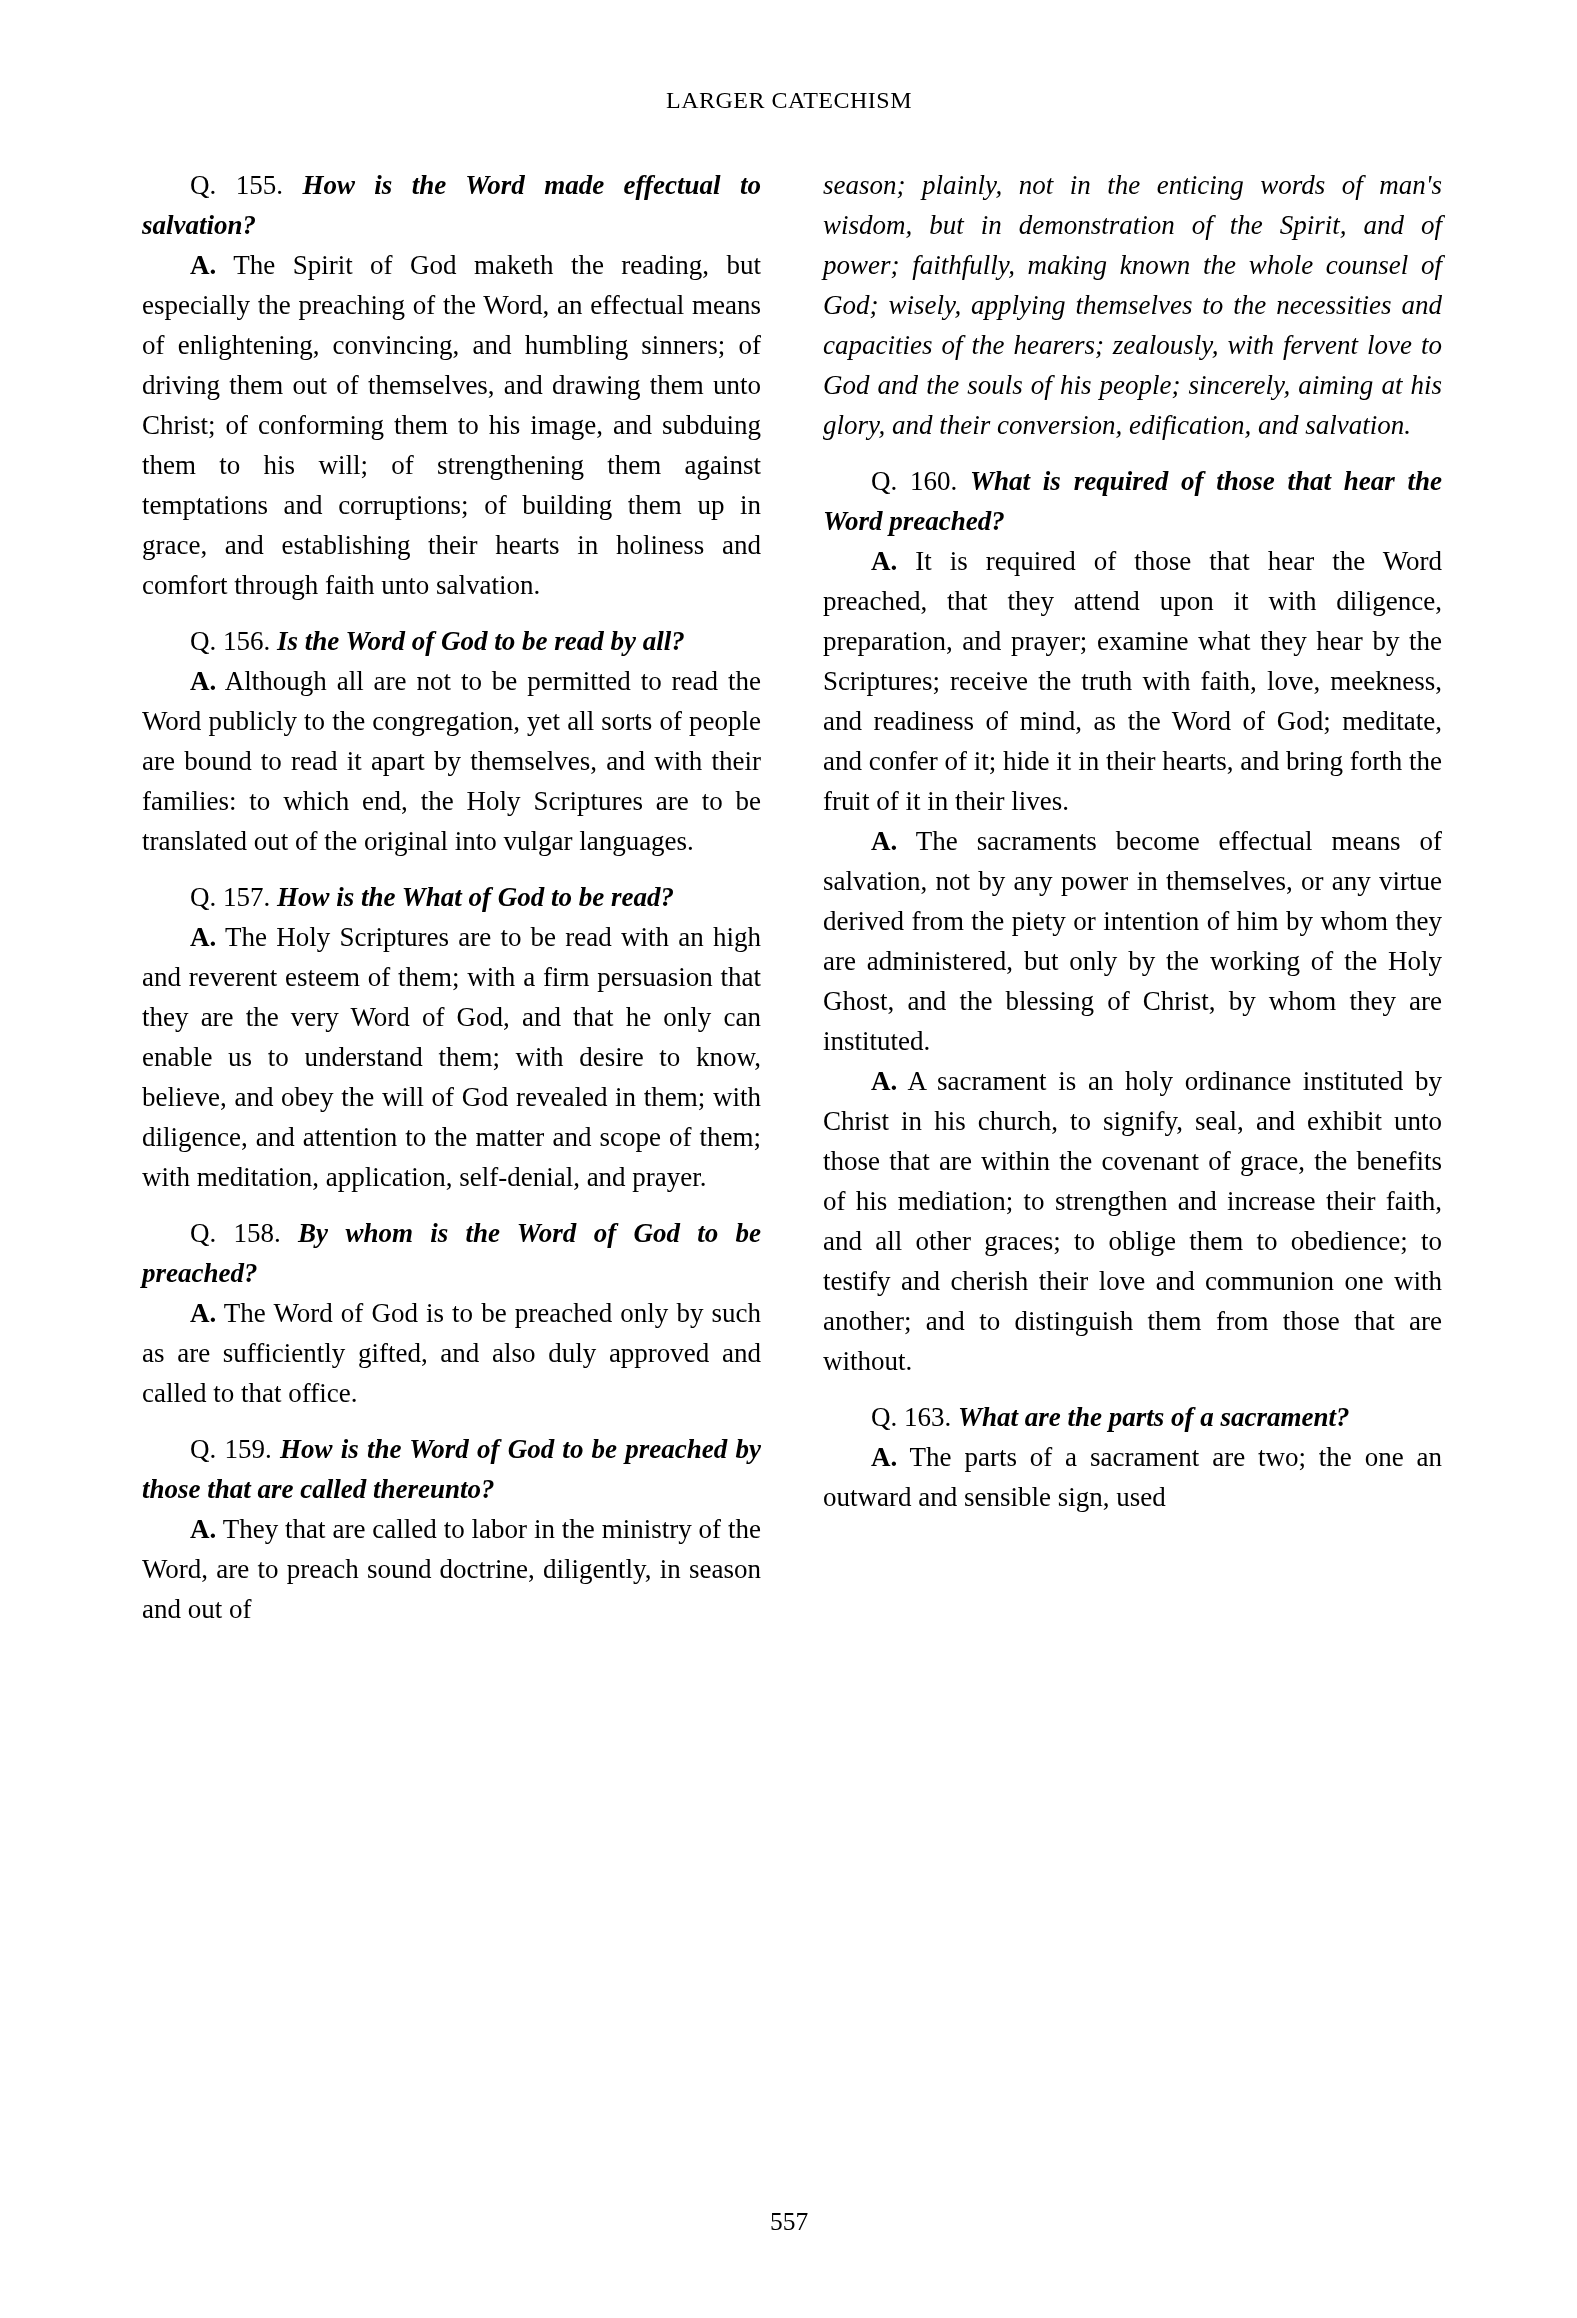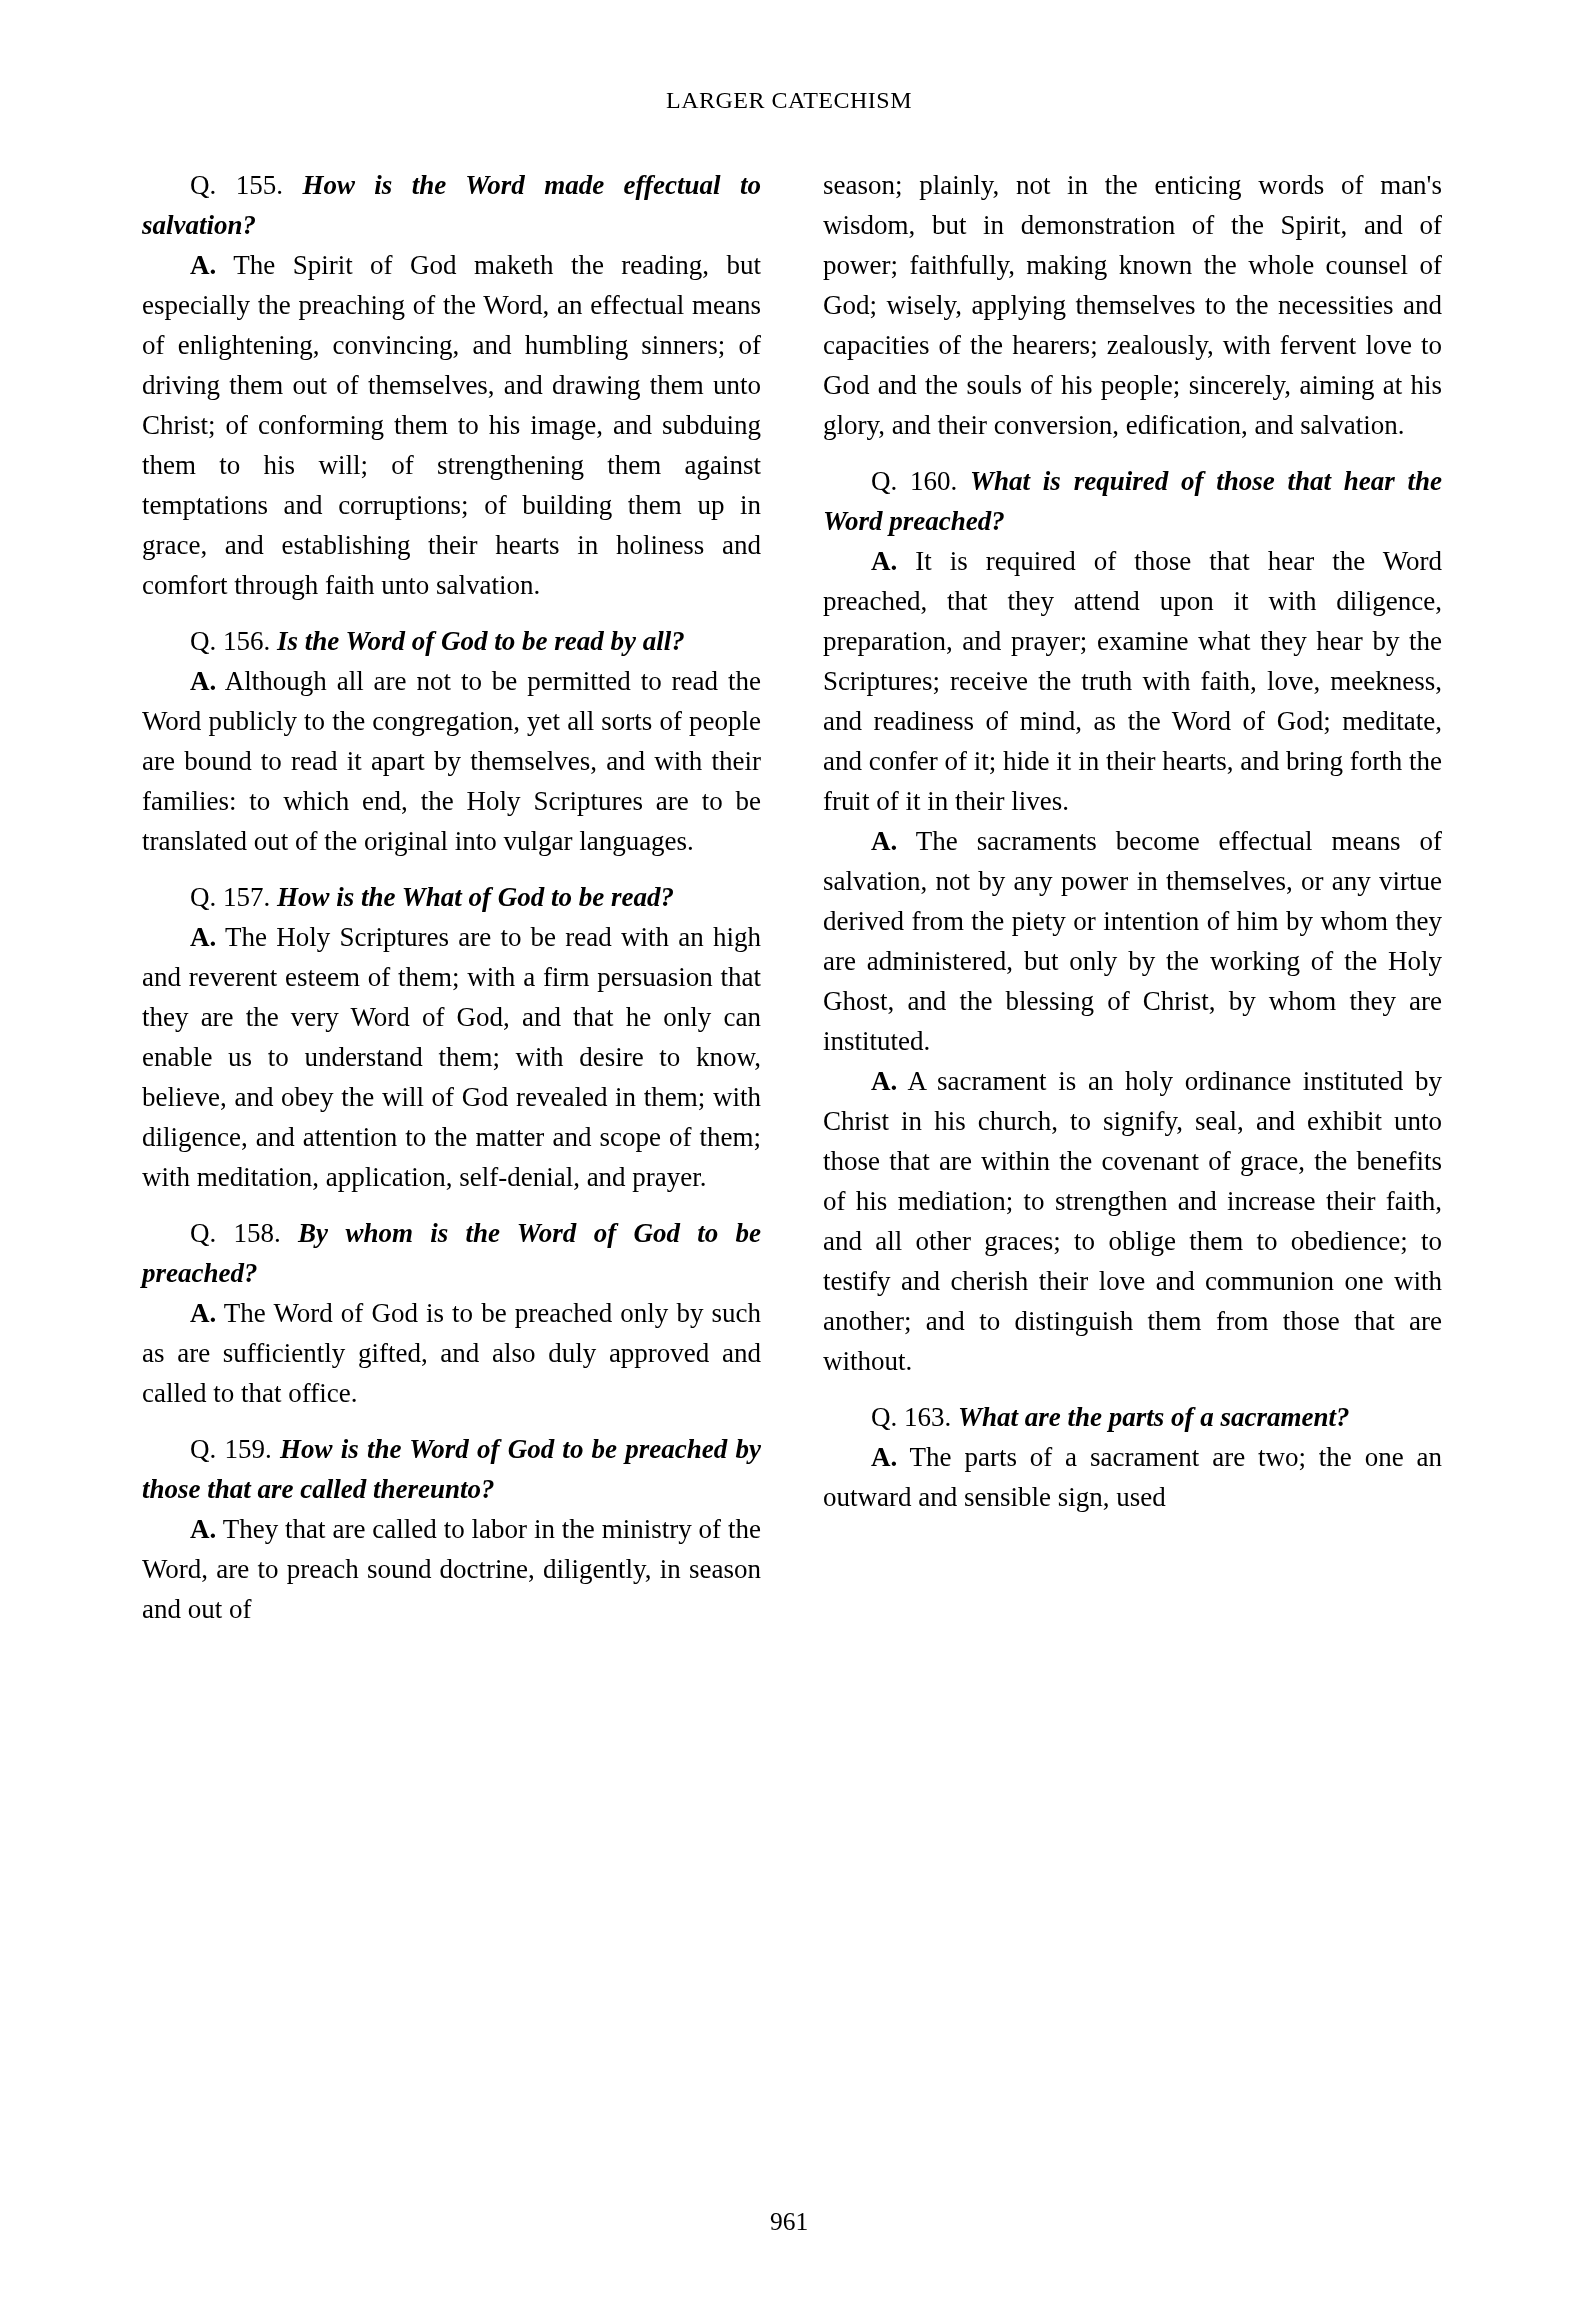--- a/index.html
+++ b/index.html
@@ -135,21 +135,21 @@
       </p>
       <p class="apara">
         <span class="alabel">A.</span>
         <span>They that are called to labor in the ministry of the Word, are to preach sound doctrine, diligently, in season and out of</span>
       </p>
 
     </div>
 
     <div class="col">
 
-      <p class="apara" style="text-indent:0;">
+      <p class="apara" style="text-indent:0;font-style:italic;">
         <span>season; plainly, not in the enticing words of man's wisdom, but in demonstration of the Spirit, and of power; faithfully, making known the whole counsel of God; wisely, applying themselves to the necessities and capacities of the hearers; zealously, with fervent love to God and the souls of his people; sincerely, aiming at his glory, and their conversion, edification, and salvation.</span>
       </p>
 
       <p class="qpara">
         <span class="qnum">Q. 160.</span>
         <span class="qtext">What is required of those that hear the Word preached?</span>
       </p>
       <p class="apara">
         <span class="alabel">A.</span>
         <span>It is required of those that hear the Word preached, that they attend upon it with diligence, preparation, and prayer; examine what they hear by the Scriptures; receive the truth with faith, love, meekness, and readiness of mind, as the Word of God; meditate, and confer of it; hide it in their hearts, and bring forth the fruit of it in their lives.</span>
@@ -171,16 +171,16 @@
       </p>
       <p class="apara">
         <span class="alabel">A.</span>
         <span>The parts of a sacrament are two; the one an outward and sensible sign, used</span>
       </p>
 
     </div>
 
   </div>
 
-  <div class="folio">961</div>
+  <div class="folio">557</div>
 
 </div>
 
 
 </body></html>

